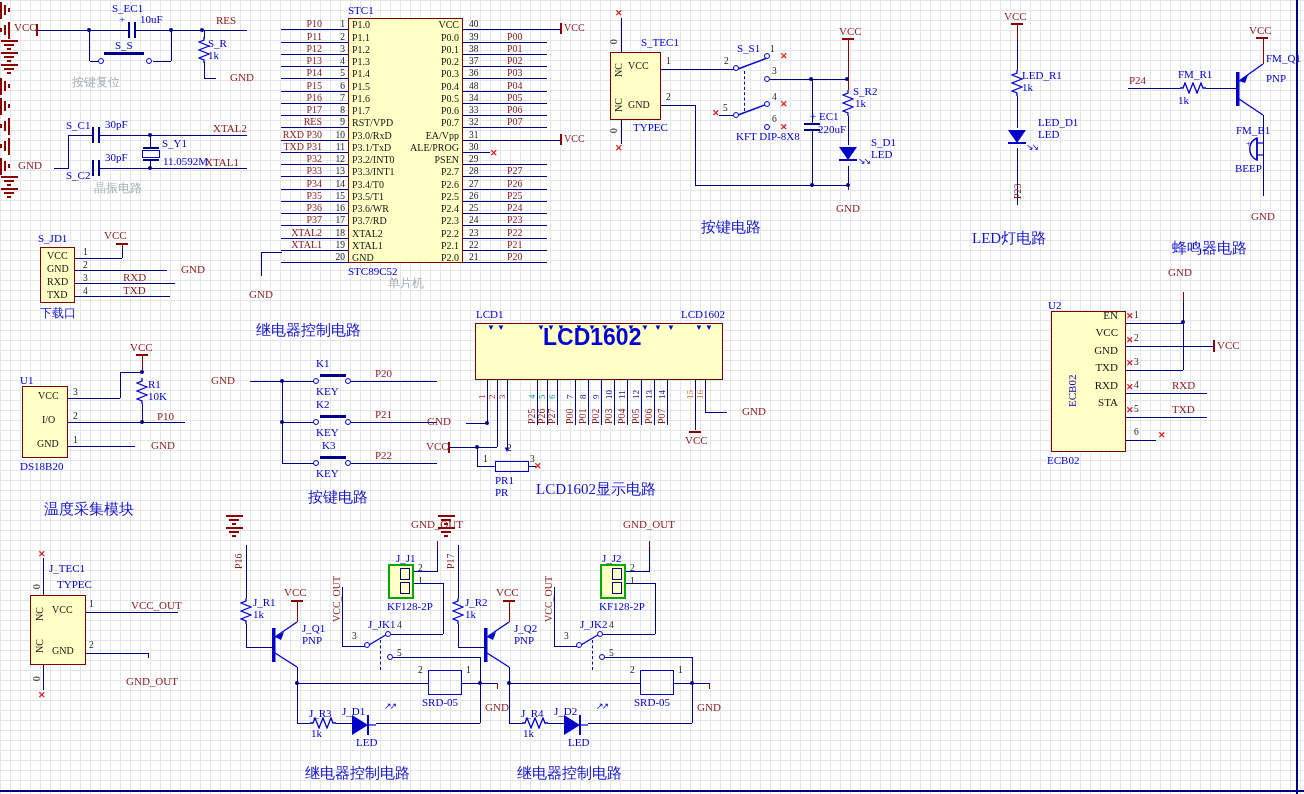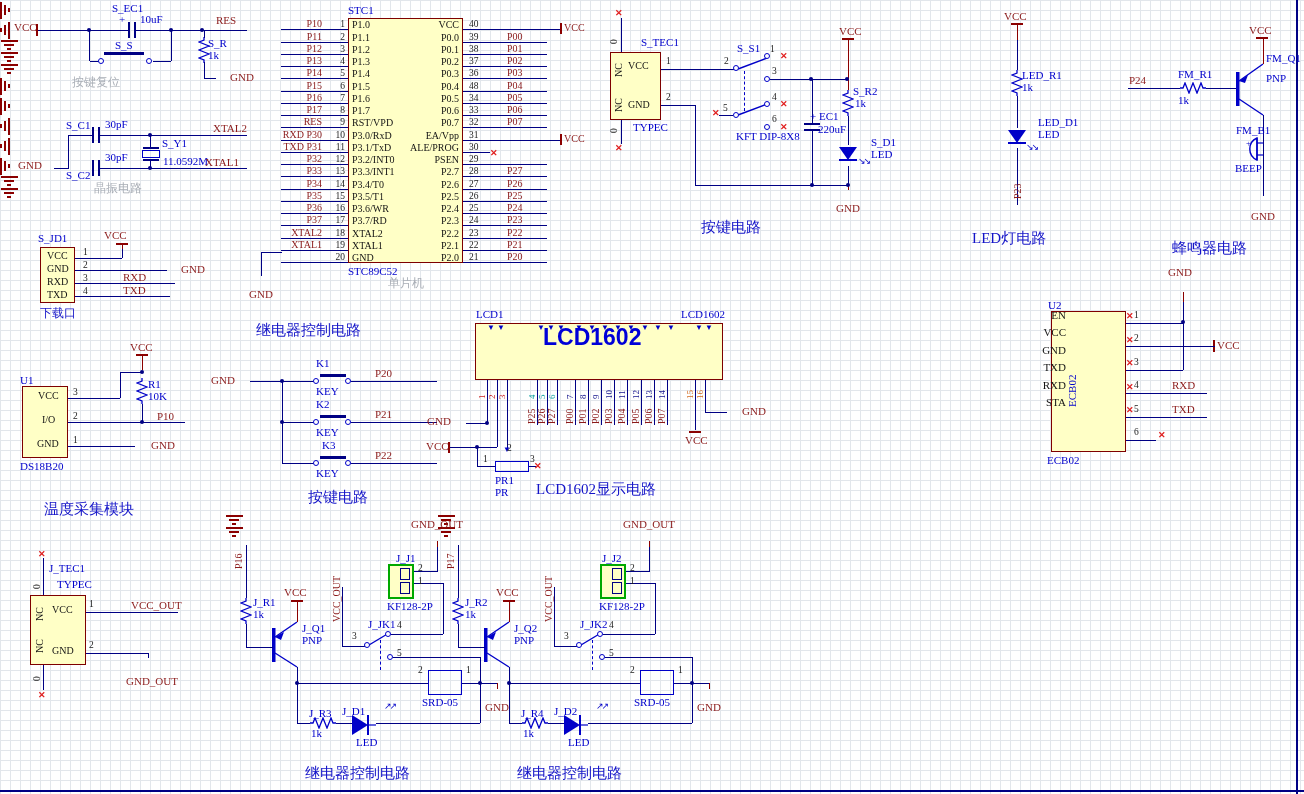--- a/index.html
+++ b/index.html
@@ -53,21 +53,21 @@
 #mrw .w{left:0;width:84px;bottom:0;height:1px}
 #mrw .num{left:6px;bottom:1px}
 #mrw .net2{left:44px;bottom:1px}
 #mrw .pbar,#mrw .xm,.erow .pbar,.erow .xm{display:none}
 #mrw .power .w{width:97px}
 #mrw .power .pbar{display:block;left:97px;bottom:-4px;width:2px;height:11px;background:#8B0000}
 #mrw .power .net2{left:101px;bottom:-3px}
 #mrw .nc .w{width:27px}
 #mrw .nc .xm{display:block;left:27px;bottom:-5px}
 
-#ebn{left:999px;top:311px;width:75px;height:105px}
+#ebn{left:1051px;top:311px;width:75px;height:105px}
 #ebn .pn{right:8px;top:50%;margin-top:-11px;font-size:11px}
 #ebw{left:1126px;top:311px;width:120px;height:141px}
 #ebw .w{left:0;top:50%;height:1px}
 #ebw .num{left:8px;top:50%;margin-top:-13px}
 #ebw .net2{left:46px;top:50%;margin-top:-14px;font-size:11px}
 #ebw .erow[data-i="0"] .w{width:57px}
 #ebw .erow[data-i="1"] .w{width:89px}
 #ebw .erow[data-i="2"] .w{width:57px}
 #ebw .erow[data-i="3"] .w{width:81px}
 #ebw .erow[data-i="4"] .w{width:81px}

